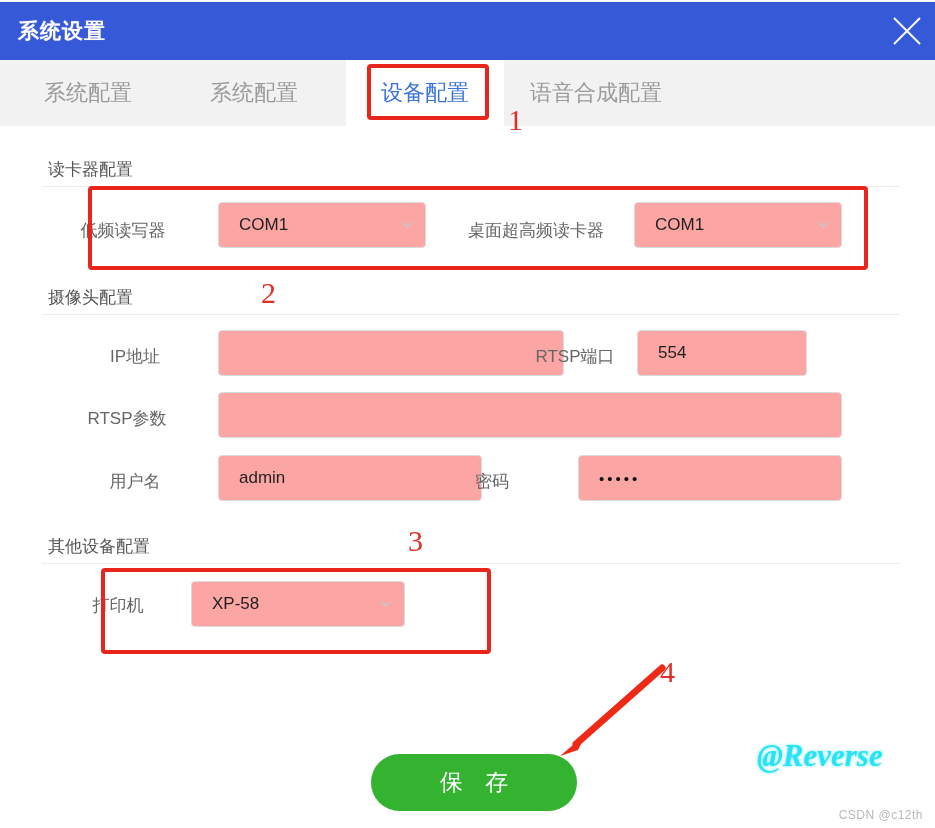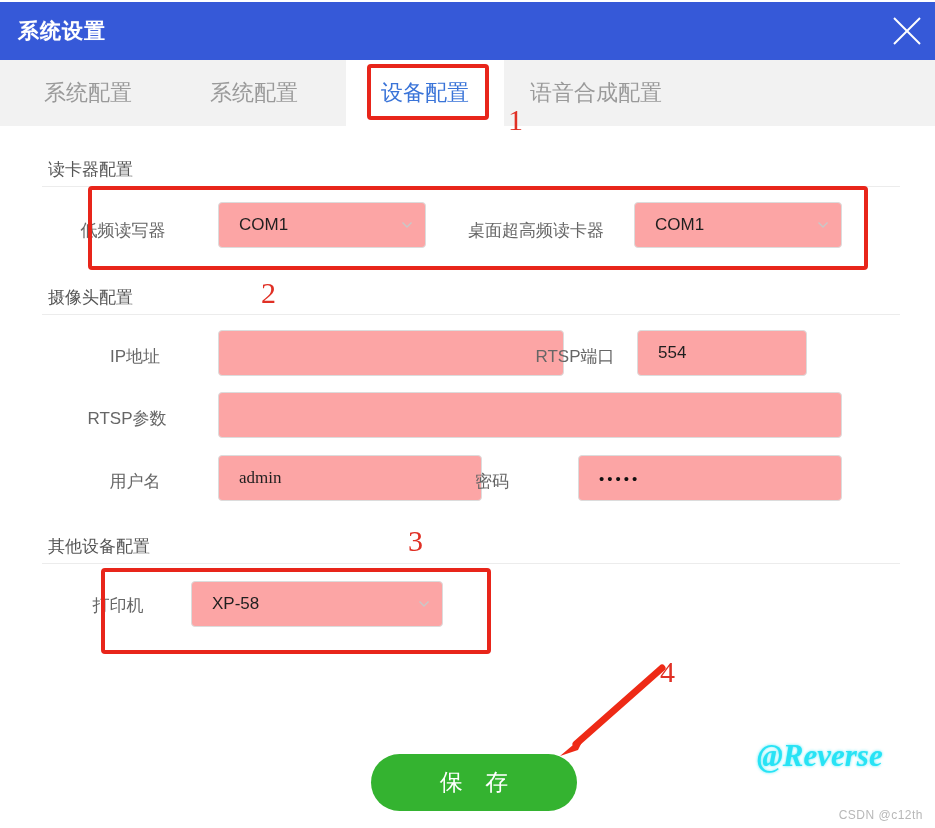--- a/index.html
+++ b/index.html
@@ -255,34 +255,34 @@
   <div class="ctrl" style="left:637px; top:204px; width:170px; height:46px;">
     <span>554</span>
   </div>
 
   <div class="field-label" style="left:44px; top:281px; width:166px;">RTSP参数</div>
   <div class="ctrl" style="left:218px; top:266px; width:624px; height:46px;">
     <span></span>
   </div>
 
   <div class="field-label" style="left:60px; top:344px; width:150px;">用户名</div>
-  <div class="ctrl" style="left:218px; top:329px; width:264px; height:46px;font-family:Liberation Serif, serif;">
+  <div class="ctrl" style="left:218px; top:329px; width:264px; height:46px;">
     <span>admin</span>
   </div>
 
   <div class="field-label" style="left:440px; top:344px; width:104px;">密码</div>
   <div class="ctrl" style="left:578px; top:329px; width:264px; height:46px;">
     <span class="pwd-dots">•••••</span>
   </div>
 
   <div class="section-head" style="left:48px; top:409px;">其他设备配置</div>
   <div class="divider" style="left:42px; top:437px; width:858px;"></div>
 
   <div class="field-label" style="left:60px; top:468px; width:116px;">打印机</div>
-  <div class="ctrl select" style="left:191px; top:455px; width:252px; height:46px;">
+  <div class="ctrl select" style="left:191px; top:455px; width:214px; height:46px;">
     <span>XP-58</span>
     <span class="chev">
       <svg width="12" height="12" viewBox="0 0 12 12">
         <polyline points="1.5,3.5 6,8 10.5,3.5" fill="none" stroke="#c8c8c8" stroke-width="1.4"></polyline>
       </svg>
     </span>
   </div>
 </div>
 
 <button class="save-btn">保 存</button>

